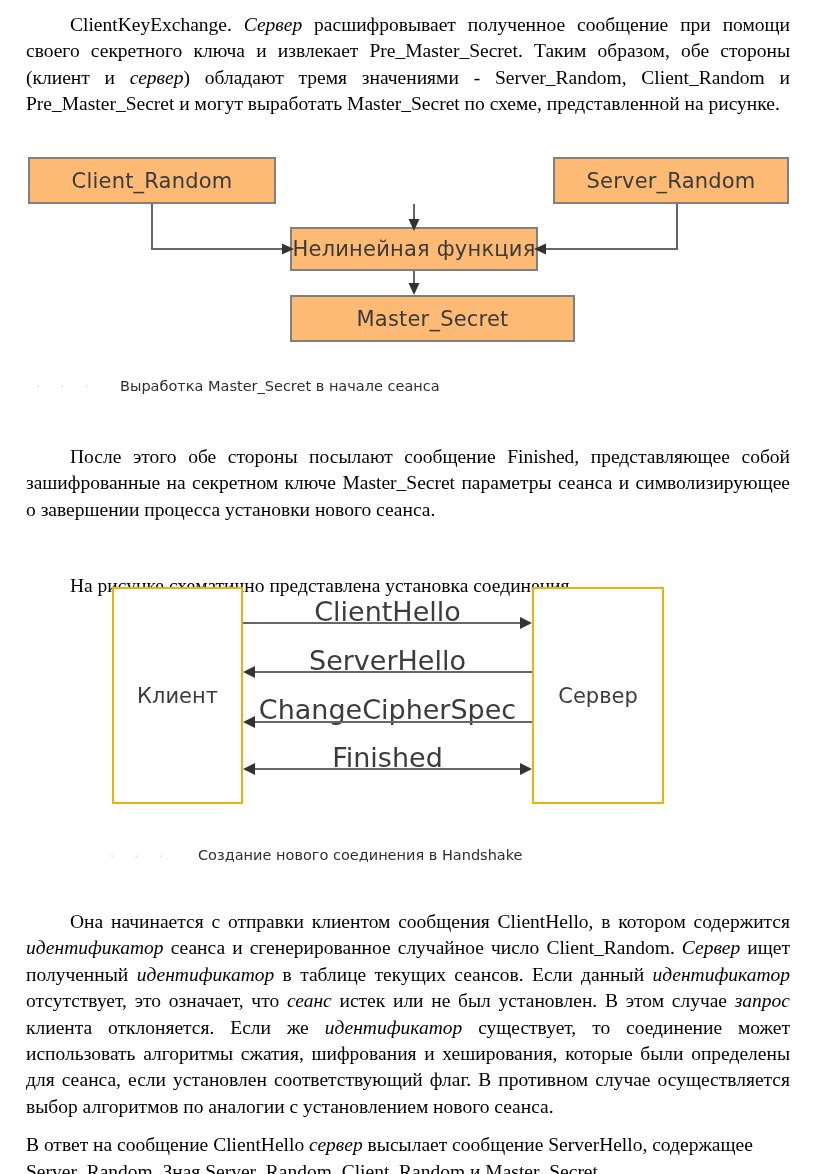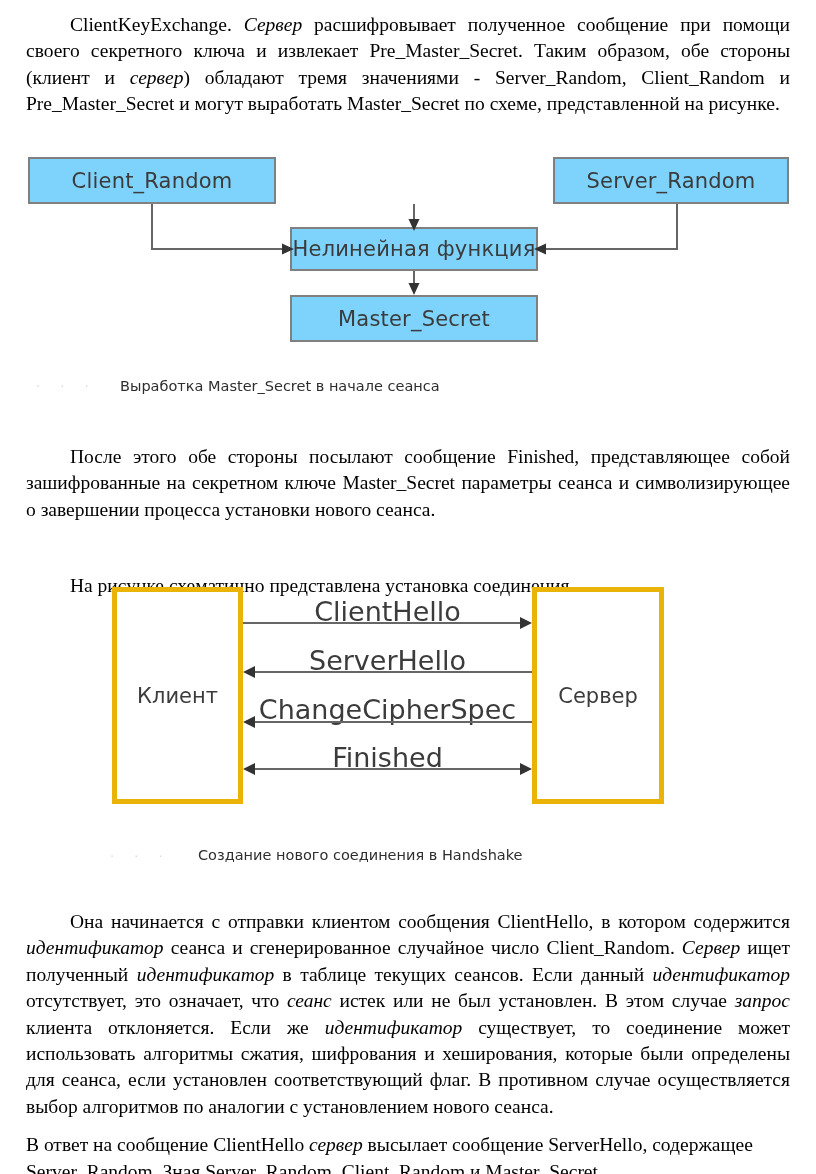--- a/index.html
+++ b/index.html
@@ -40,36 +40,36 @@
   .fig1 {
     position: absolute;
     left: 0;
     top: 150px;
     width: 816px;
     height: 200px;
   }
   .node {
     position: absolute;
     border: 2px solid #808080;
-    background: #7dd3fc;
+    background: #fdba74;
     box-sizing: border-box;
     font-family: "DejaVu Sans", "Liberation Sans", sans-serif;
     font-size: 21px;
     color: #3b3b3b;
     display: flex;
     align-items: center;
     justify-content: center;
     letter-spacing: 0.2px;
     white-space: nowrap;
   }
   #node-client-random   { left: 28px;  top: 7px;   width: 248px; height: 47px; }
   #node-pre-master      { left: 290px; top: 7px;   width: 248px; height: 47px; }
   #node-server-random   { left: 553px; top: 7px;   width: 236px; height: 47px; }
   #node-nonlinear       { left: 290px; top: 77px;  width: 248px; height: 44px; }
-  #node-master-secret   { left: 290px; top: 145px; width: 248px; height: 47px; }
+  #node-master-secret   { left: 290px; top: 145px; width: 285px; height: 47px; }
 
   .fig1 svg, .fig2 svg {
     position: absolute;
     left: 0; top: 0;
     width: 100%; height: 100%;
     overflow: visible;
     pointer-events: none;
   }
   .conn { stroke: #666666; stroke-width: 2; fill: none; }
   .conn-head { fill: #333333; }
@@ -94,21 +94,21 @@
   
   .fig2 {
     position: absolute;
     left: 0;
     top: 585px;
     width: 816px;
     height: 225px;
   }
   .party {
     position: absolute;
-    border: 5px solid #eab308;
+    border: 2px solid #eab308;
     background: #ffffff;
     box-sizing: border-box;
     font-family: "DejaVu Sans", "Liberation Sans", sans-serif;
     font-size: 21px;
     color: #3b3b3b;
     display: flex;
     align-items: center;
     justify-content: center;
     white-space: nowrap;
   }

